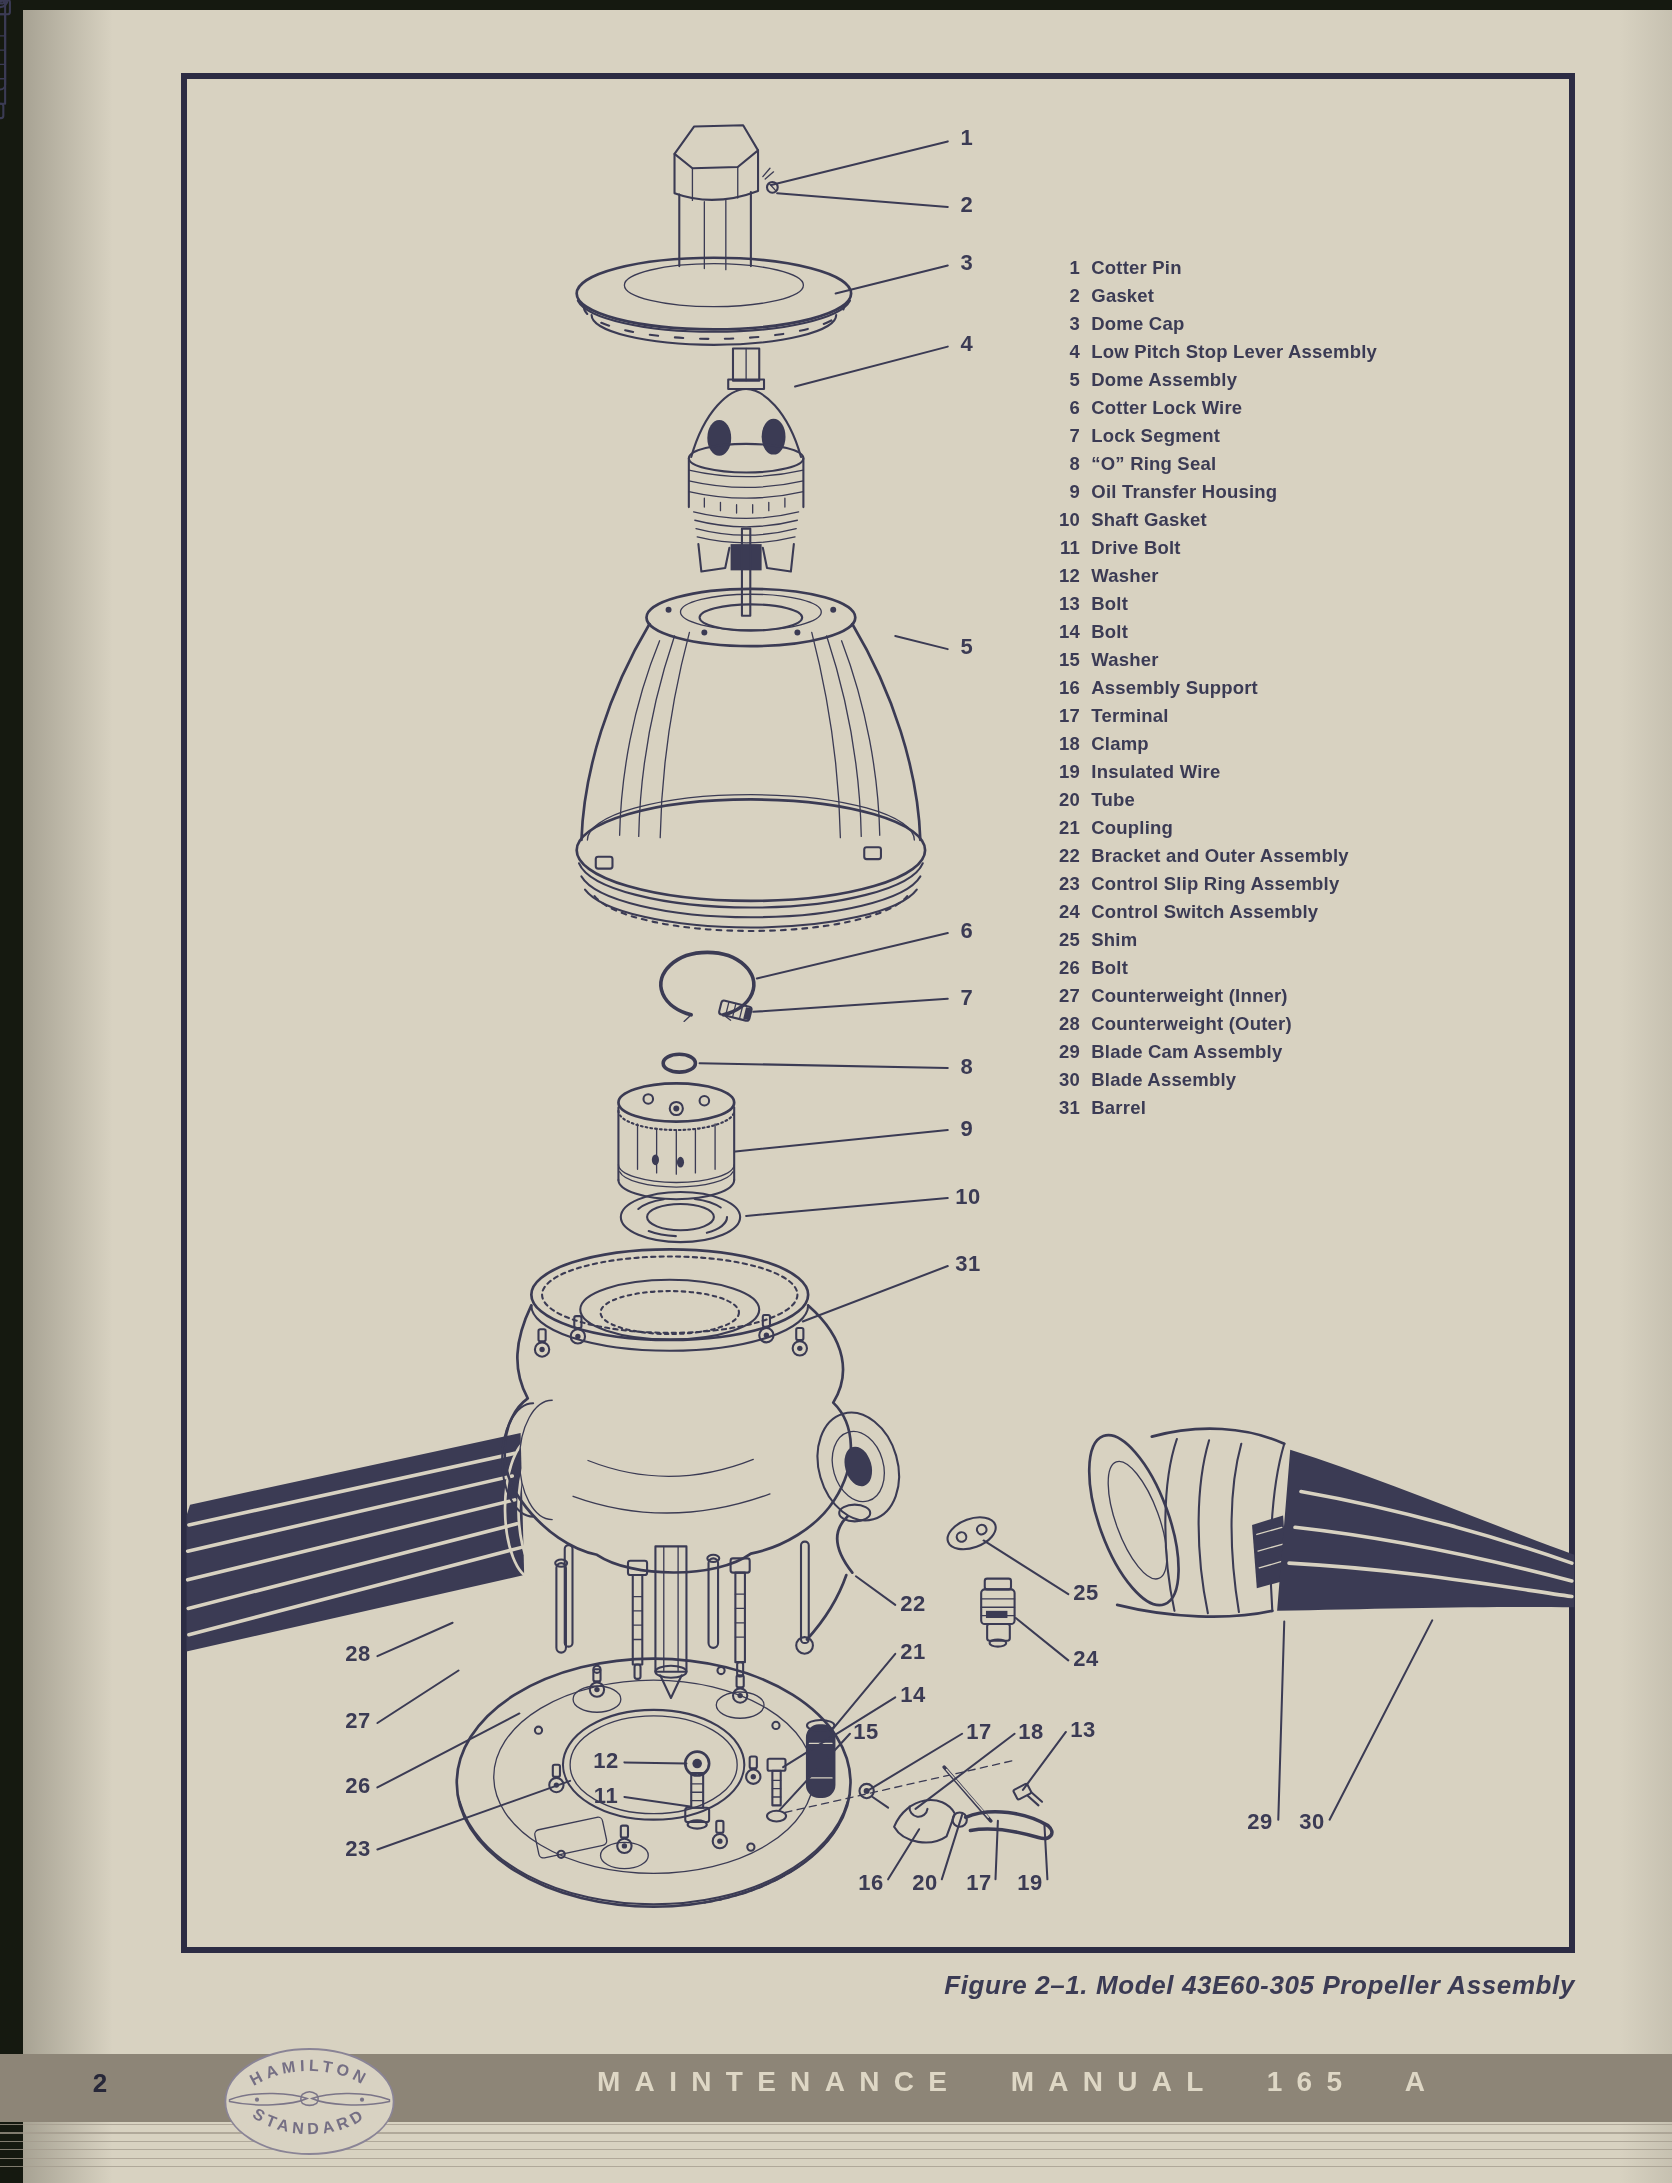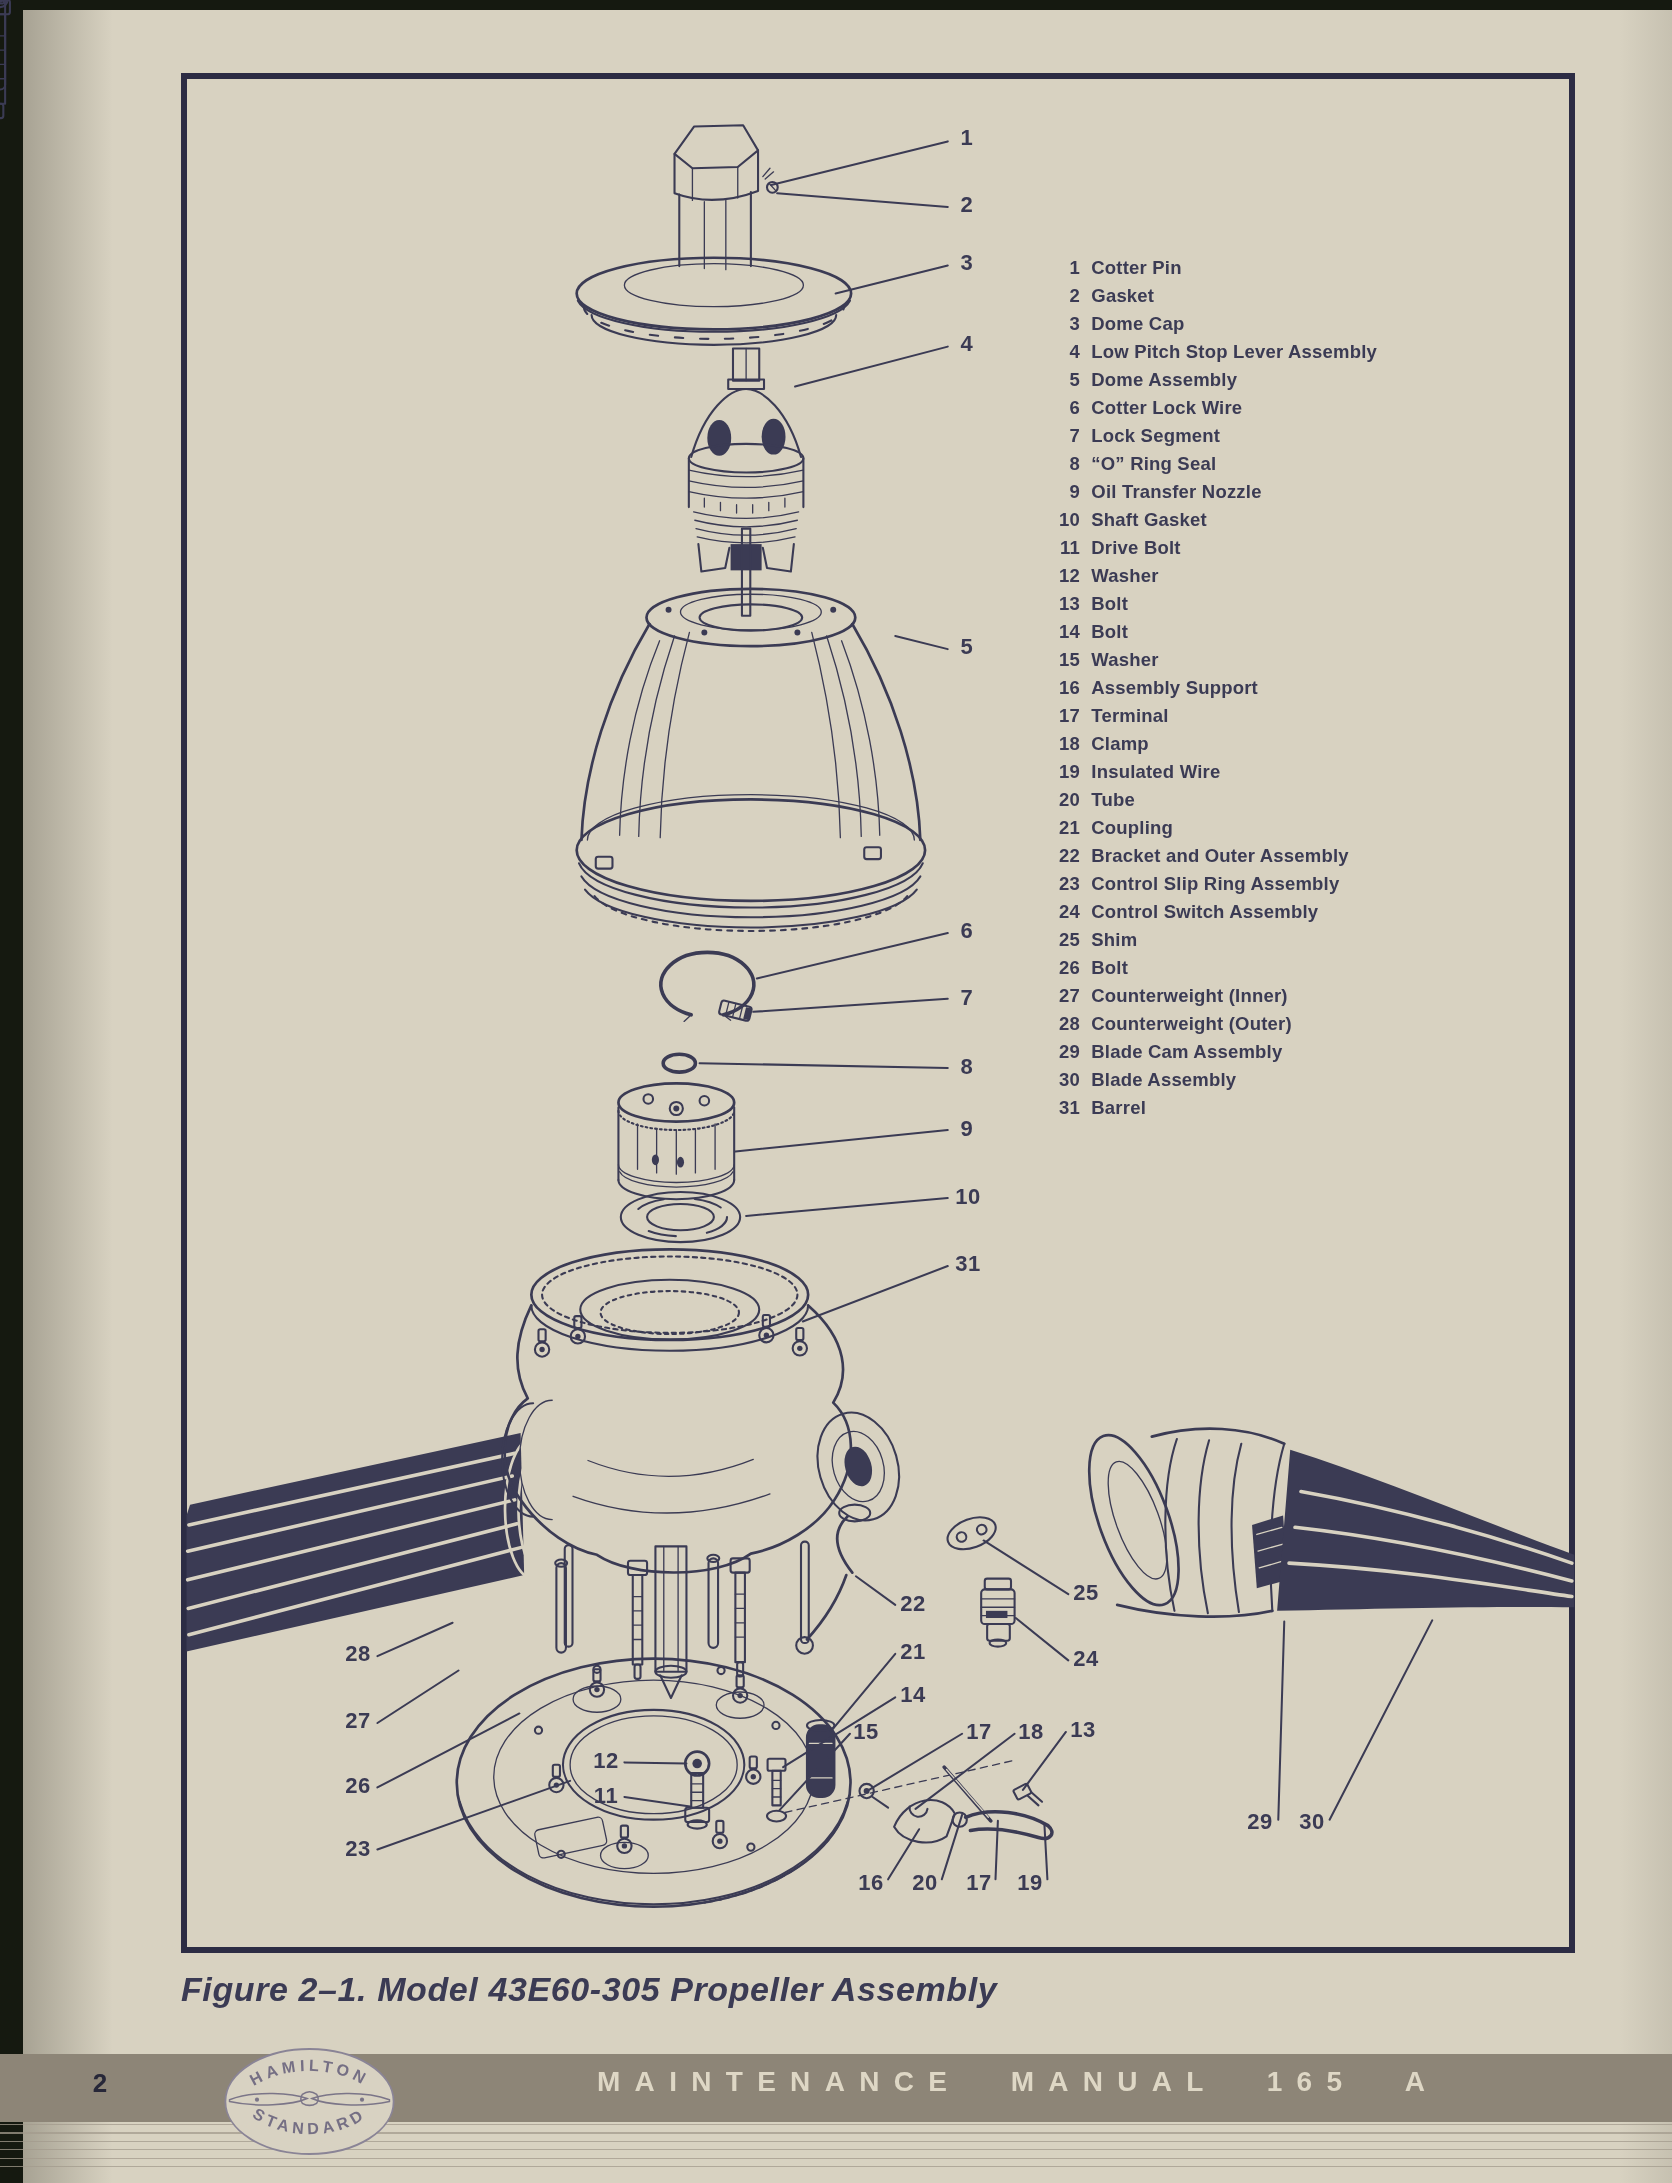--- a/index.html
+++ b/index.html
@@ -29,22 +29,22 @@
   svg.diagram .pstroke{stroke:var(--paper);fill:none;}
   svg.diagram .thin{stroke-width:2.2;}
   svg.diagram .mid{stroke-width:4.5;}
   svg.diagram .bold{stroke-width:6;}
   #leaders line{stroke-width:3.4;}
   .callout{position:absolute;transform:translate(-50%,-50%);font-size:22px;font-weight:700;
         color:var(--ink);letter-spacing:0.6px;white-space:nowrap;}
   #parts-list{position:absolute;left:1044px;top:254px;color:var(--ink);}
   .plrow{display:flex;line-height:28px;font-size:18.5px;font-weight:700;letter-spacing:0.2px;}
   .plnum{width:36px;text-align:right;margin-right:11.3px;}
-  #caption{position:absolute;left:181px;top:1970px;width:1394px;text-align:left;
-        font-size:34px;font-style:italic;font-weight:700;color:var(--ink);letter-spacing:0.6px;}
+  #caption{position:absolute;left:181px;top:1970px;width:1394px;text-align:right;
+        font-size:26px;font-style:italic;font-weight:700;color:var(--ink);letter-spacing:0.6px;}
   #band{position:absolute;left:0;top:2054px;width:1673px;height:68px;background:var(--band);}
   #stripes{position:absolute;left:0;top:2124px;width:1673px;height:50px;
         background:repeating-linear-gradient(to bottom, var(--stripe) 0 1.2px, rgba(0,0,0,0) 1.2px 8.4px);
         opacity:.75;}
   #page-num{position:absolute;left:76px;top:2068px;width:48px;text-align:center;
         font-size:26px;font-weight:700;color:#272738;}
   #manual-title{position:absolute;left:597px;top:2066px;width:1050px;text-align:left;
         font-size:28px;font-weight:700;color:var(--band-ink);letter-spacing:14.3px;word-spacing:27.4px;}
   .logo{position:absolute;left:220px;top:2043px;width:179px;height:117px;}
 </style>
@@ -422,21 +422,21 @@
       <div class="plrow">
         <span class="plnum">7</span>
         <span>Lock Segment</span>
       </div>
       <div class="plrow">
         <span class="plnum">8</span>
         <span>“O” Ring Seal</span>
       </div>
       <div class="plrow">
         <span class="plnum">9</span>
-        <span>Oil Transfer Nozzle</span>
+        <span>Oil Transfer Housing</span>
       </div>
       <div class="plrow">
         <span class="plnum">10</span>
         <span>Shaft Gasket</span>
       </div>
       <div class="plrow">
         <span class="plnum">11</span>
         <span>Drive Bolt</span>
       </div>
       <div class="plrow">

